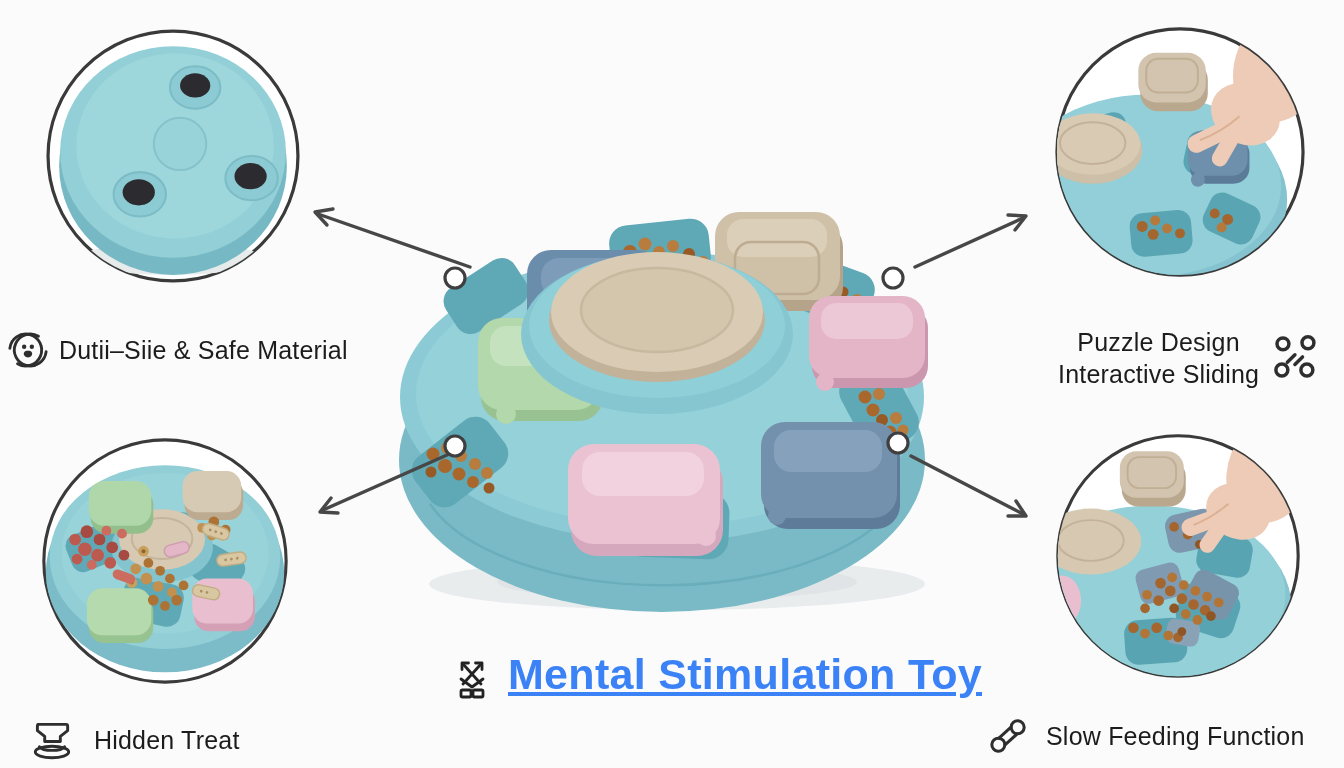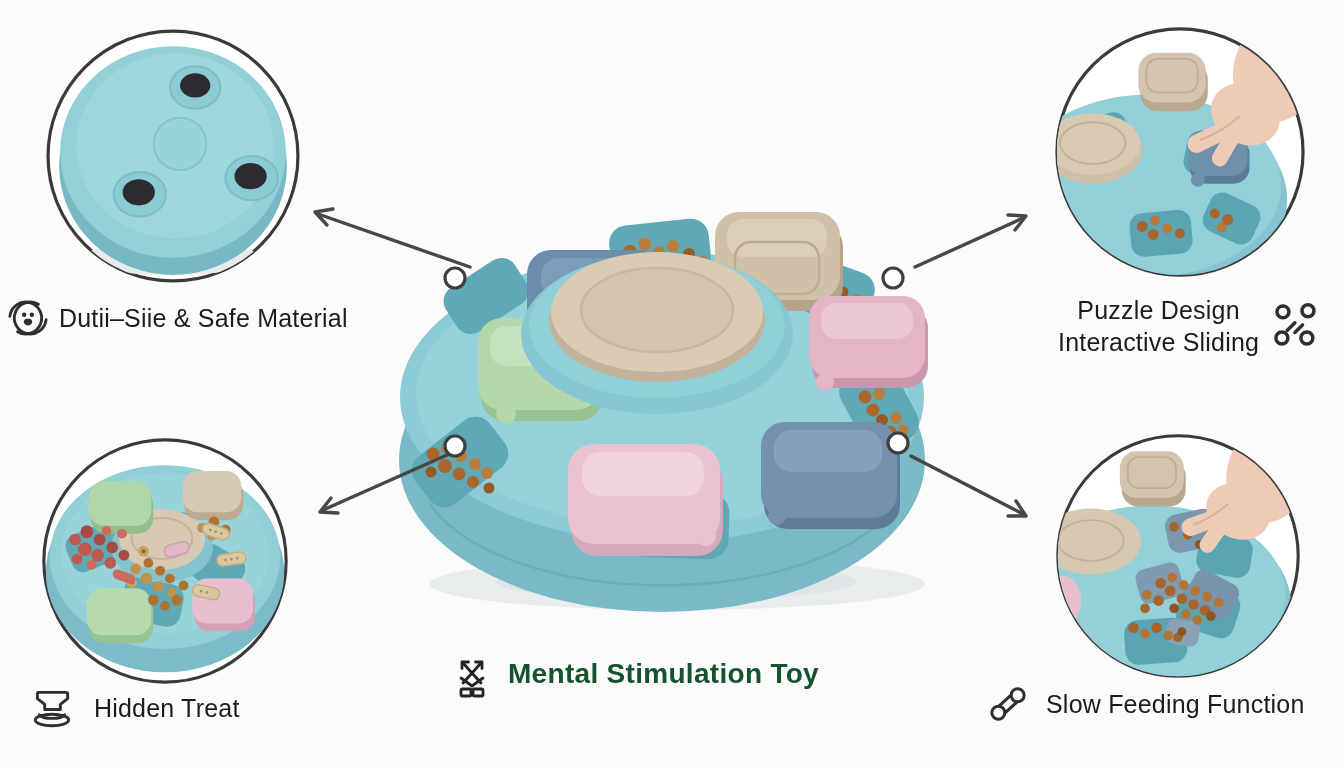--- a/index.html
+++ b/index.html
@@ -4,25 +4,25 @@
 <style>
   html,body{margin:0;padding:0;}
   body{
     width:1344px;height:768px;position:relative;overflow:hidden;
     background:#fbfbfc;
     font-family:"Liberation Sans", sans-serif;
     color:#1c1c1c;
   }
   .abs{position:absolute;}
   .inset{position:absolute;}
-  .label-row{position:absolute;display:flex;align-items:center;}
+  .label-row{position:absolute;display:flex;align-items:center;margin-top:32px;}
   .label-text{font-size:25px;line-height:32px;color:#1c1c1c;letter-spacing:.2px;}
   .label-text.center{text-align:center;}
   .caption-row{position:absolute;display:flex;align-items:center;gap:12px;}
-  .caption-text{font-size:28px;font-weight:700;color:#14532d;letter-spacing:.3px;}
+  .caption-text{font-size:43px;font-weight:700;color:#3b82f6;letter-spacing:.3px;text-decoration:underline;}
   .icon{flex:0 0 auto;display:block;}
   svg{display:block;}
 </style>
 </head>
 <body>
 
 <svg class="abs" style="left:385px;top:192px;" width="560" height="430" viewBox="0 0 560 430">
 
   <ellipse cx="292" cy="392" rx="248" ry="26" fill="#e2e7e8" opacity="0.75"></ellipse>
   <ellipse cx="292" cy="390" rx="180" ry="18" fill="#d8dee0" opacity="0.55"></ellipse>

